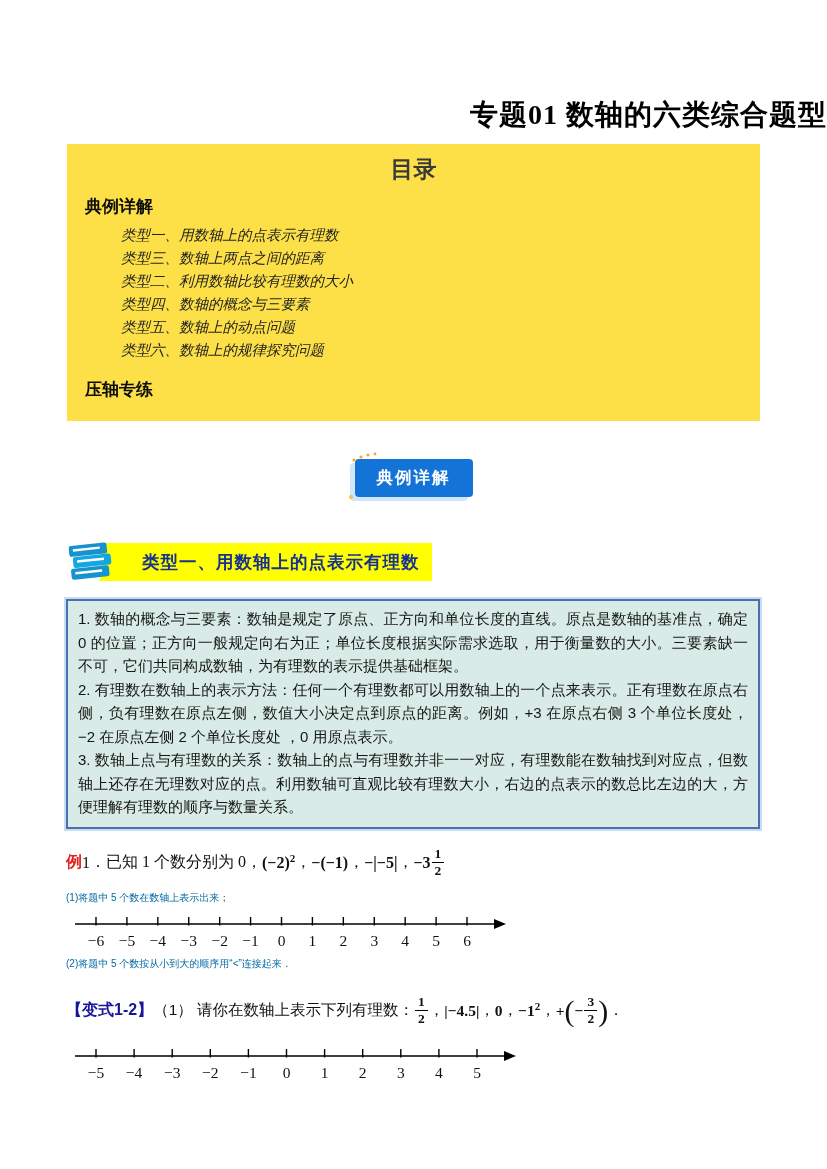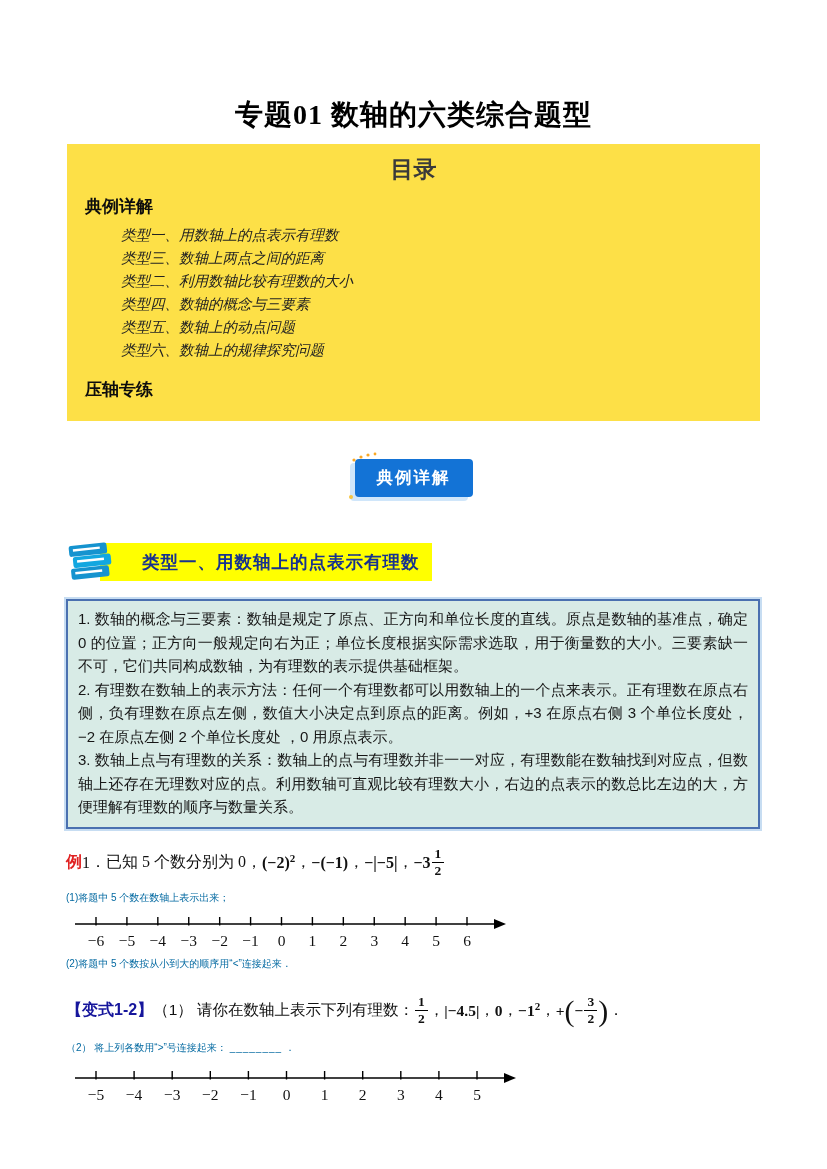--- a/index.html
+++ b/index.html
@@ -3,21 +3,21 @@
 <meta charset="utf-8">
 <style>
   * { margin:0; padding:0; box-sizing:border-box; }
   html,body { background:#ffffff; }
   .page {
     position:relative; width:827px; height:1169px; margin:0 auto;
     background:#ffffff; overflow:hidden;
     font-family:"Liberation Sans","DejaVu Sans",sans-serif; color:#1b1b1b;
   }
   .title {
-    margin-top:96px; text-align:center;
+    margin-top:96px; text-align:right;
     font-family:"Liberation Serif","DejaVu Serif",serif;
     font-size:28px; font-weight:bold; color:#000; letter-spacing:1px;
   }
   
   .toc-box {
     margin:10px 67px 0 67px; background:#fde047;
     padding:10px 16px 20px 16px;
   }
   .toc-heading {
     text-align:center; font-family:"Liberation Serif","DejaVu Serif",serif;
@@ -138,21 +138,21 @@
 
   <div class="know-box">
     <p>1. 数轴的概念与三要素：数轴是规定了原点、正方向和单位长度的直线。原点是数轴的基准点，确定 0 的位置；正方向一般规定向右为正；单位长度根据实际需求选取，用于衡量数的大小。三要素缺一不可，它们共同构成数轴，为有理数的表示提供基础框架。</p>
     <p>2. 有理数在数轴上的表示方法：任何一个有理数都可以用数轴上的一个点来表示。正有理数在原点右侧，负有理数在原点左侧，数值大小决定点到原点的距离。例如，+3 在原点右侧 3 个单位长度处，−2 在原点左侧 2 个单位长度处 ，0 用原点表示。</p>
     <p>3. 数轴上点与有理数的关系：数轴上的点与有理数并非一一对应，有理数能在数轴找到对应点，但数轴上还存在无理数对应的点。利用数轴可直观比较有理数大小，右边的点表示的数总比左边的大，方便理解有理数的顺序与数量关系。</p>
   </div>
 
   <p class="ex-line">
     <span class="ex-tag">例</span>
       <span>1</span>
-      <span>．已知 5 个数分别为 0，</span>
+      <span>．已知 1 个数分别为 0，</span>
       <span class="math"><span>(−2)</span><sup>2</sup></span>
       <span>， </span>
       <span class="math">−(−1)</span>
       <span>， </span>
       <span class="math">−|−5|</span>
       <span>， </span>
       <span class="math">−3</span>
       <span class="frac">
         <span class="num">1</span>
         <span class="den">2</span>
@@ -212,21 +212,20 @@
       <span class="bigp">(</span>
       <span class="math">−</span>
       <span class="frac">
         <span class="num">3</span>
         <span class="den">2</span>
       </span>
       <span class="bigp">)</span>
       <span>．</span>
   </p>
 
-  <p class="q-line"><span>（2） 将上列各数用“&gt;”号连接起来： </span><span class="blank">________</span><span> ．</span></p>
 
   <div class="numberline second"><svg width="445" height="42">
         <line x1="3" y1="13" x2="437" y2="13" stroke="#000" stroke-width="1.7"></line>
         <polygon points="432,8 432,18 444,13" fill="#000"></polygon>
         <line x1="24" y1="6" x2="24" y2="14.5" stroke="#000" stroke-width="1.4"></line>
         <text x="24" y="35" text-anchor="middle" font-size="15.5" font-family="&quot;Liberation Serif&quot;,&quot;DejaVu Serif&quot;,serif" fill="#111">−5</text>
         <line x1="62.1" y1="6" x2="62.1" y2="14.5" stroke="#000" stroke-width="1.4"></line>
         <text x="62.1" y="35" text-anchor="middle" font-size="15.5" font-family="&quot;Liberation Serif&quot;,&quot;DejaVu Serif&quot;,serif" fill="#111">−4</text>
         <line x1="100.2" y1="6" x2="100.2" y2="14.5" stroke="#000" stroke-width="1.4"></line>
         <text x="100.2" y="35" text-anchor="middle" font-size="15.5" font-family="&quot;Liberation Serif&quot;,&quot;DejaVu Serif&quot;,serif" fill="#111">−3</text>

